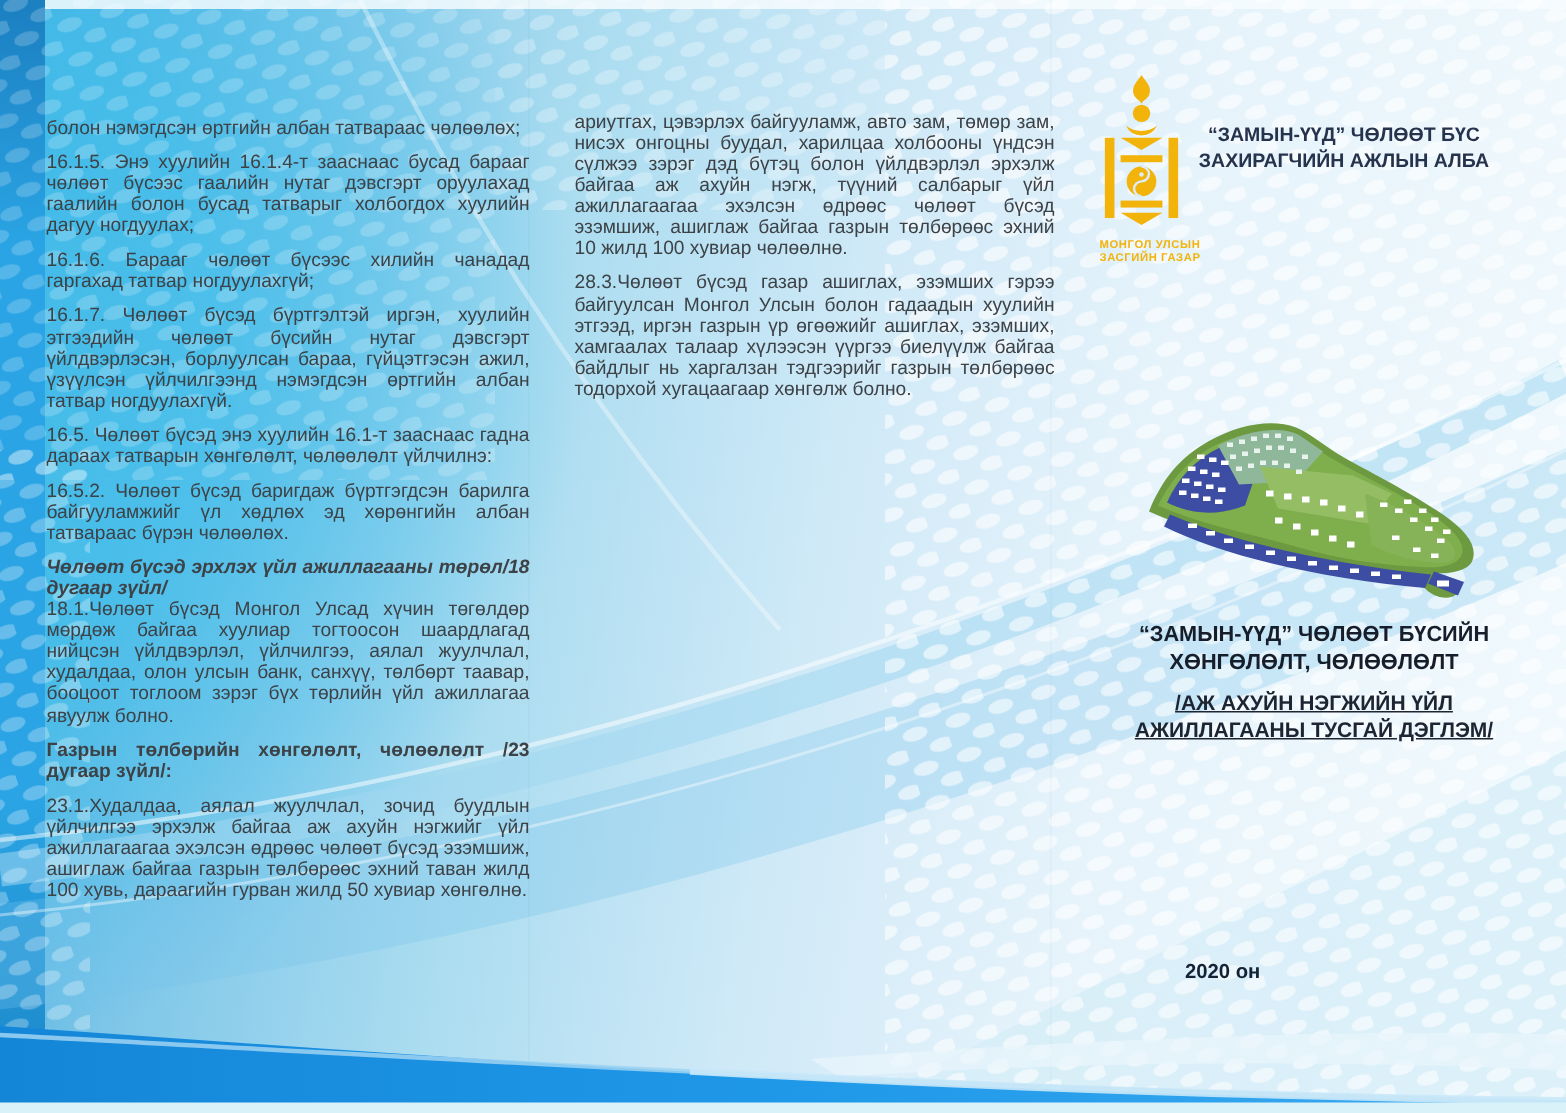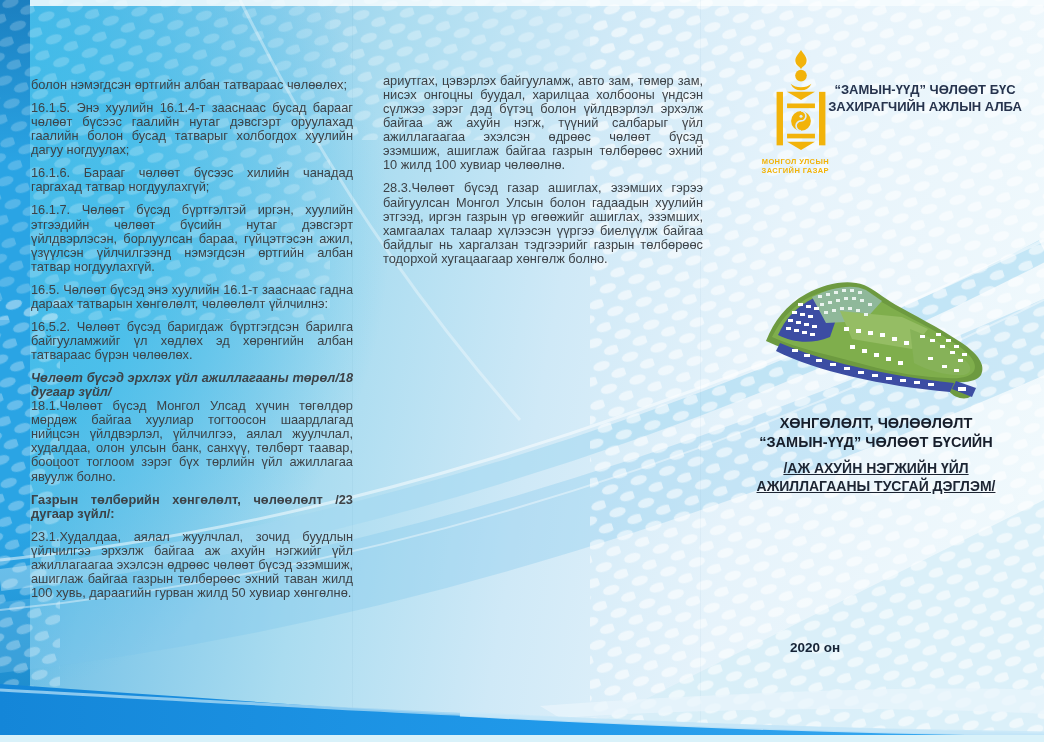--- a/index.html
+++ b/index.html
@@ -18,23 +18,23 @@
     background:linear-gradient(180deg,#1b7fc0 0%,#2aa4e4 22%,#2aa4e4 72%,#1b86c8 100%);
   }
   
   .col{position:absolute;margin-top:25px;}
   .col1{left:31px;top:53px;width:322px;}
   .col2{left:383px;top:49px;width:320px;}
   .para{font-size:12.8px;line-height:1.1;text-align:justify;color:#3d4247;margin:0 0 9px 0;}
   .para.bold{font-weight:bold;}
   .para.tight{margin-bottom:0;font-style:italic;}
   
-  .logo-block{position:absolute;left:733px;top:50px;width:96px;text-align:right;}
+  .logo-block{position:absolute;left:733px;top:50px;width:96px;text-align:left;}
   .logo-caption{margin-top:3px;font-size:7.5px;font-weight:bold;color:#f2b30a;line-height:1.25;letter-spacing:.4px;}
-  .org-header{position:absolute;left:825px;top:82px;width:200px;text-align:center;
+  .org-header{position:absolute;left:796px;top:82px;width:200px;text-align:center;
     font-size:13px;font-weight:bold;color:#26334d;line-height:1.28;}
   .masterplan{position:absolute;left:752px;top:276px;width:252px;height:130px;}
   .fz-title{position:absolute;left:740px;top:414px;width:272px;text-align:center;
     font-size:14.5px;font-weight:bold;color:#171e2b;line-height:1.32;}
   .fz-subtitle{position:absolute;left:726px;top:459px;width:300px;text-align:center;
     font-size:14px;font-weight:bold;color:#1d2533;line-height:1.3;text-decoration:underline;}
   .fz-year{position:absolute;left:790px;top:640px;width:160px;text-align:left;
     font-size:13.5px;font-weight:bold;color:#152235;}
 </style>
 </head>
@@ -235,21 +235,21 @@
         <rect x="120" y="97" width="6" height="3"></rect>
         <rect x="134" y="100" width="6" height="3"></rect>
         <rect x="148" y="102" width="6" height="3"></rect>
         <rect x="162" y="104" width="6" height="3"></rect>
         <rect x="176" y="106" width="6" height="3"></rect>
       <rect x="206" y="110" width="8" height="4"></rect>
     </g>
   </svg>
 
   <div class="fz-title">
+    <div>“ЗАМЫН-ҮҮД” ЧӨЛӨӨТ БҮСИЙН</div>
     <div>ХӨНГӨЛӨЛТ, ЧӨЛӨӨЛӨЛТ</div>
-    <div>“ЗАМЫН-ҮҮД” ЧӨЛӨӨТ БҮСИЙН</div>
   </div>
 
   <div class="fz-subtitle">/АЖ АХУЙН НЭГЖИЙН ҮЙЛ АЖИЛЛАГААНЫ ТУСГАЙ ДЭГЛЭМ/</div>
 
   <div class="fz-year">2020 он</div>
 
 </div>
 
 </body></html>

